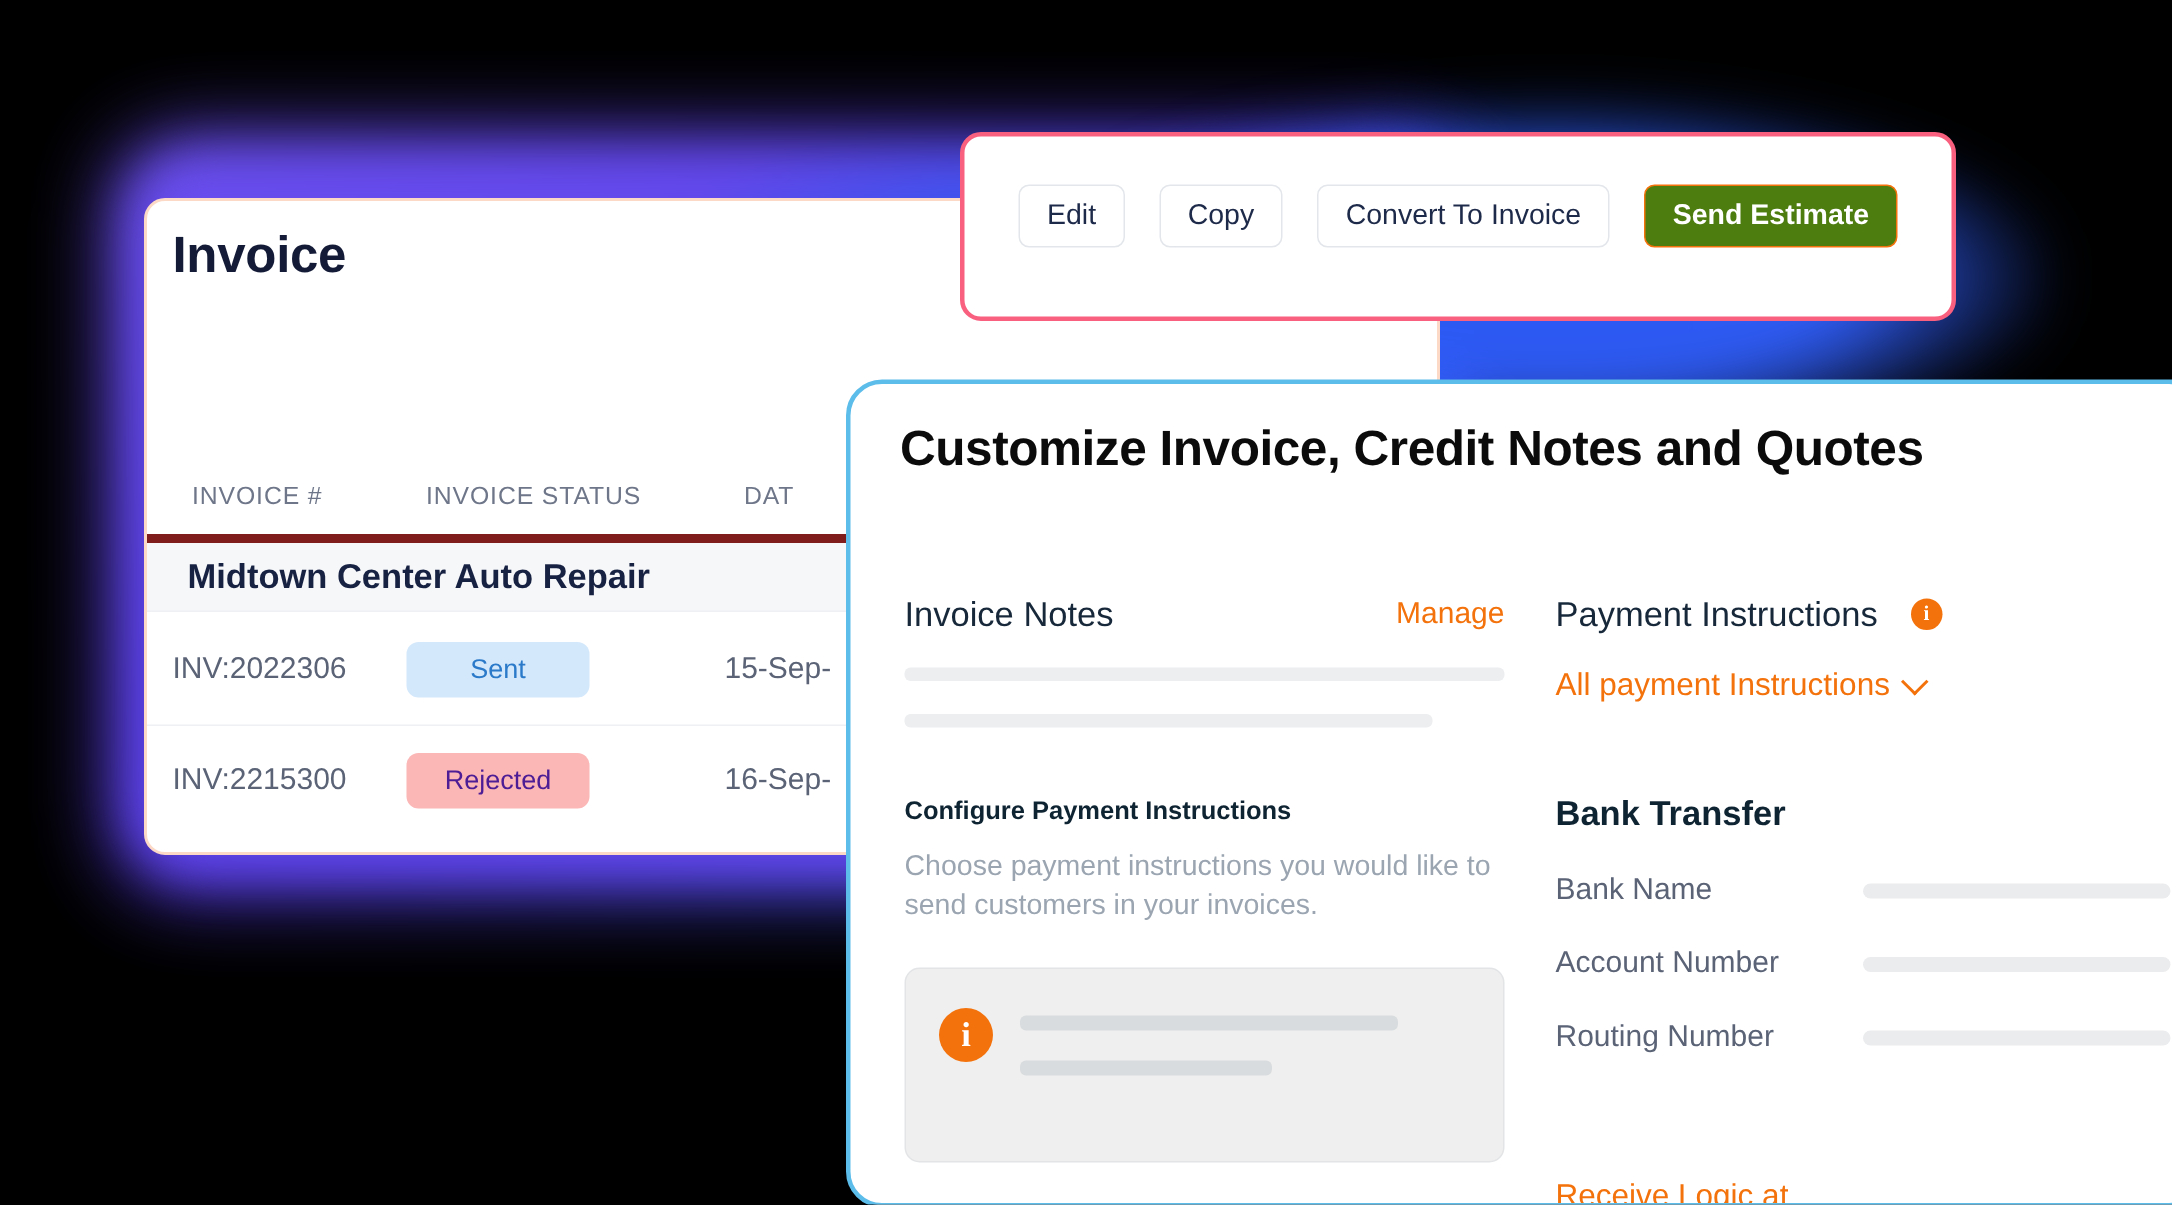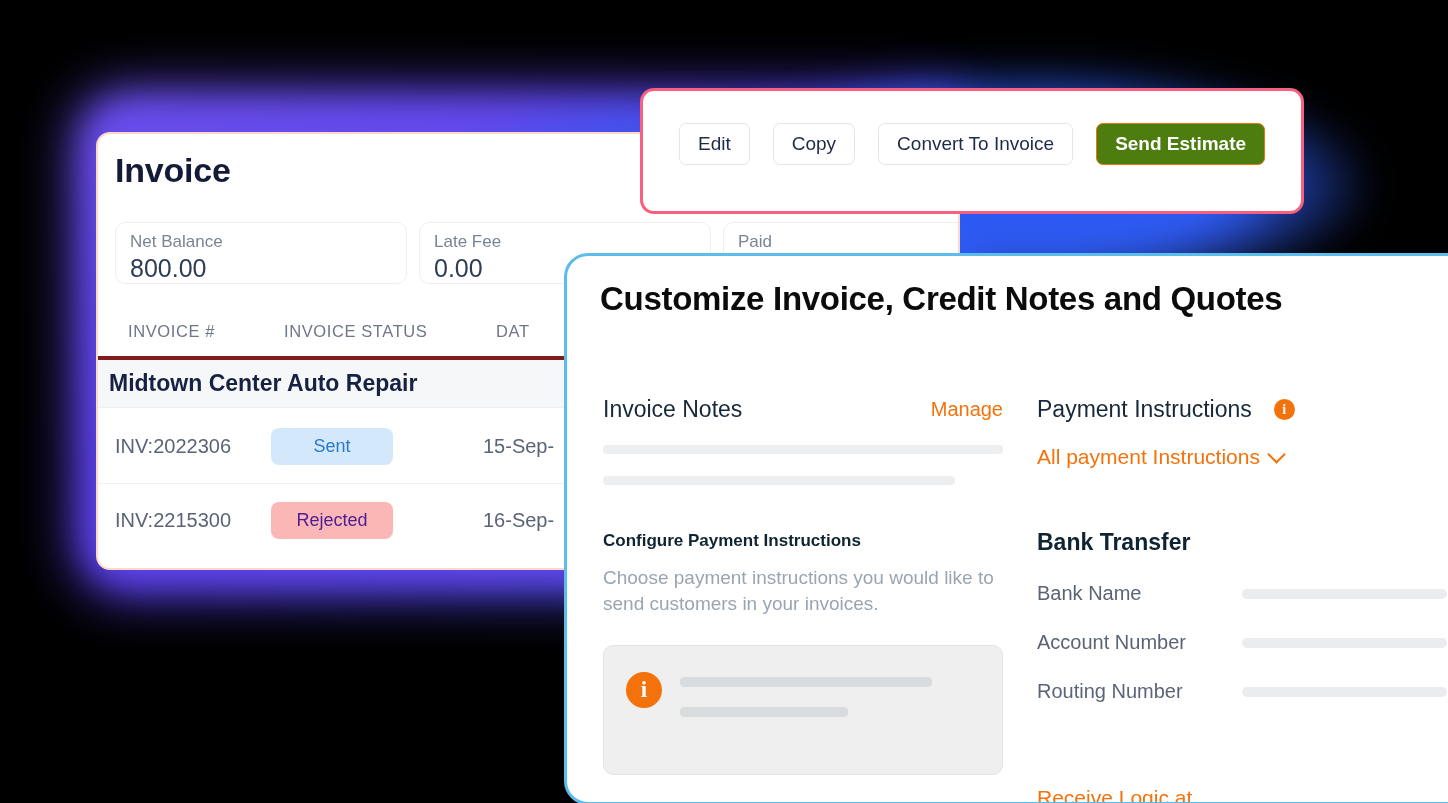--- a/index.html
+++ b/index.html
@@ -71,22 +71,22 @@
   .tbl-head{
     position:absolute; left:0; right:0; top:176px;
     height:42px; display:flex; align-items:center;
     padding:0 30px; box-sizing:border-box;
   }
   .th{font-size:16.5px;color:#6e7689;letter-spacing:.6px;}
   .c1{width:156px;} .c2{width:212px;} .c3{width:200px;}
 
   .group-row{
     position:absolute; left:0; right:0; top:222px; height:52px;
-    background:#f6f7f9; border-top:4px solid #7f1d1d; border-bottom:1px solid #eef0f3;
-    display:flex; align-items:center; padding:0 11px; box-sizing:border-box;
+    background:#f6f7f9; border-top:6px solid #7f1d1d; border-bottom:1px solid #eef0f3;
+    display:flex; align-items:center; padding:0 27px; box-sizing:border-box;
   }
   .group-row span{font-size:23px;font-weight:bold;color:#172243;}
 
   .data-row{
     position:absolute; left:0; right:0; height:74px;
     display:flex; align-items:center; padding:0 17px; box-sizing:border-box;
   }
   .data-row.r1{top:275px;}
   .data-row.r2{top:349px;border-top:1px solid #eef0f3;}
   .cell-inv{width:156px;font-size:20px;color:#5b6477;}
@@ -213,34 +213,20 @@
 <div class="stage">
 
   <div class="purple-glow2"></div>
   <div class="purple-glow"></div>
   <div class="blue-glow"></div>
 
   <div class="invoice-card">
 
     <div class="invoice-title">Invoice</div>
 
-    <div class="stat-row">
-      <div class="stat-card">
-        <div class="stat-label">Net Balance</div>
-        <div class="stat-value">800.00</div>
-      </div>
-      <div class="stat-card">
-        <div class="stat-label">Late Fee</div>
-        <div class="stat-value">0.00</div>
-      </div>
-      <div class="stat-card">
-        <div class="stat-label">Paid</div>
-        <div class="stat-value"></div>
-      </div>
-    </div>
 
     <div class="tbl-head">
       <div class="th c1">INVOICE #</div>
       <div class="th c2">INVOICE STATUS</div>
       <div class="th c3">DAT</div>
     </div>
 
     <div class="group-row">
       <span>Midtown Center Auto Repair</span>
     </div>

